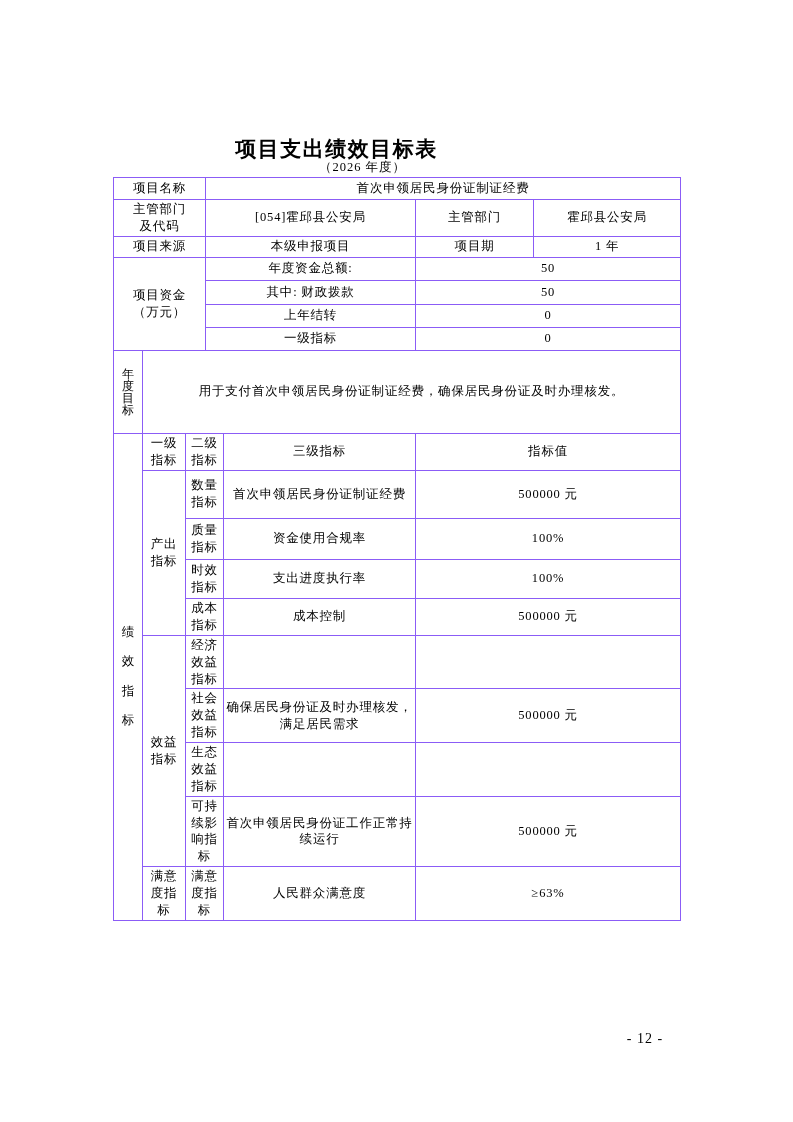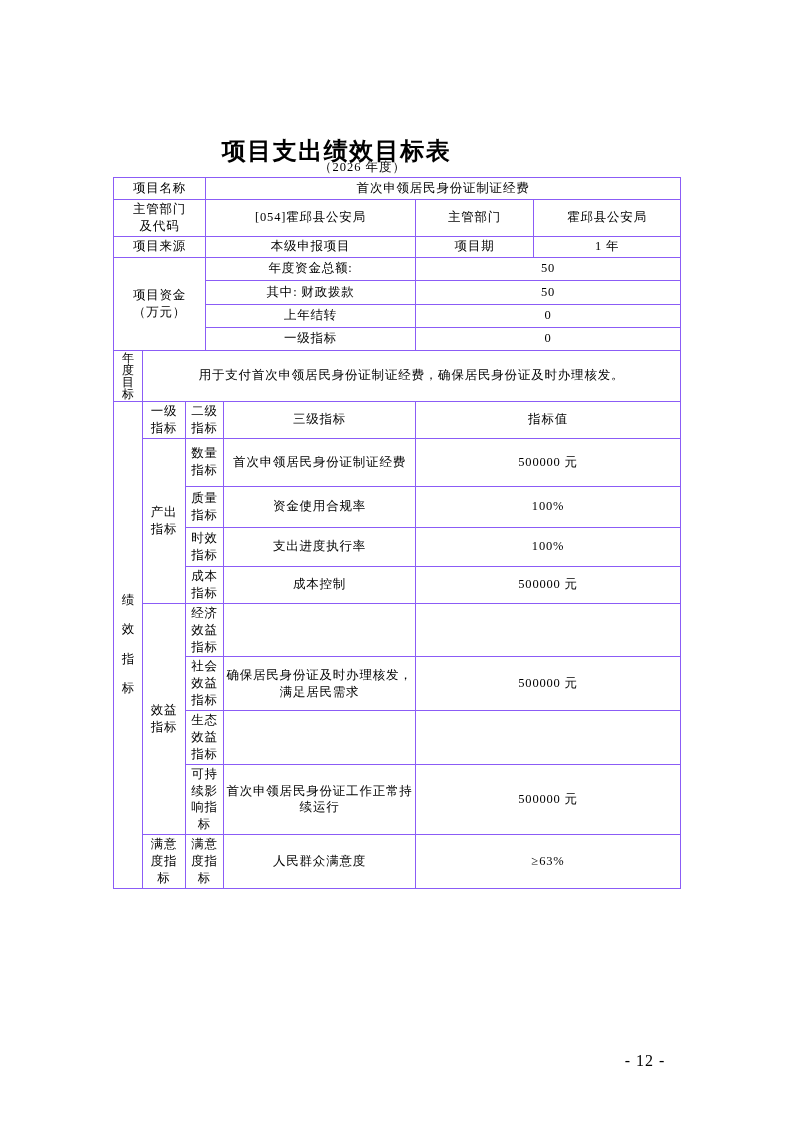--- a/index.html
+++ b/index.html
@@ -7,21 +7,21 @@
   body {
     position: relative;
     background: #ffffff;
     color: #000000;
     font-family: "Liberation Serif", "DejaVu Serif", serif;
   }
   .doc-title {
     position: absolute;
     top: 135px; left: 0; width: 673px;
     text-align: center;
-    font-size: 24px;
+    font-size: 21px;
     font-weight: bold;
     letter-spacing: 1.5px;
   }
   .doc-subtitle {
     position: absolute;
     top: 159px; left: 0; width: 725px;
     text-align: center;
     font-size: 12.5px;
     letter-spacing: 1px;
   }
@@ -52,31 +52,30 @@
   .pre { white-space: pre-line; }
   
   .fund-n0 { text-align: left; padding-left: 10px; }
   .fund-n1 { text-align: left; padding-left: 26px; }
   .fund-n2 { text-align: left; padding-left: 70px; }
   
   .goal { text-align: left; padding-left: 10px; padding-right: 8px; }
   
   .l3 { text-align: left; padding: 3px 34px 3px 8px; }
   
-  .stack { width: 15px; margin: 0 auto; word-break: break-all; letter-spacing: 0; }
+  .stack { width: 15px; margin: 16px auto; word-break: break-all; letter-spacing: 0; }
   .stack.tight { line-height: 1.0; font-size: 12px; }
   .stack.loose { line-height: 2.35; font-size: 12.5px; }
   .page-num {
     position: absolute;
     top: 1031px; left: 645px;
     transform: translateX(-50%);
-    font-size: 16px;
+    font-size: 14px;
     letter-spacing: 1px;
     white-space: nowrap;
-    margin-top: 21px;
   }
 </style>
 </head>
 <body>
 
 <div class="doc-title">项目支出绩效目标表</div>
 <div class="doc-subtitle">（2026 年度）</div>
 
 <table class="perf">
   <colgroup>

